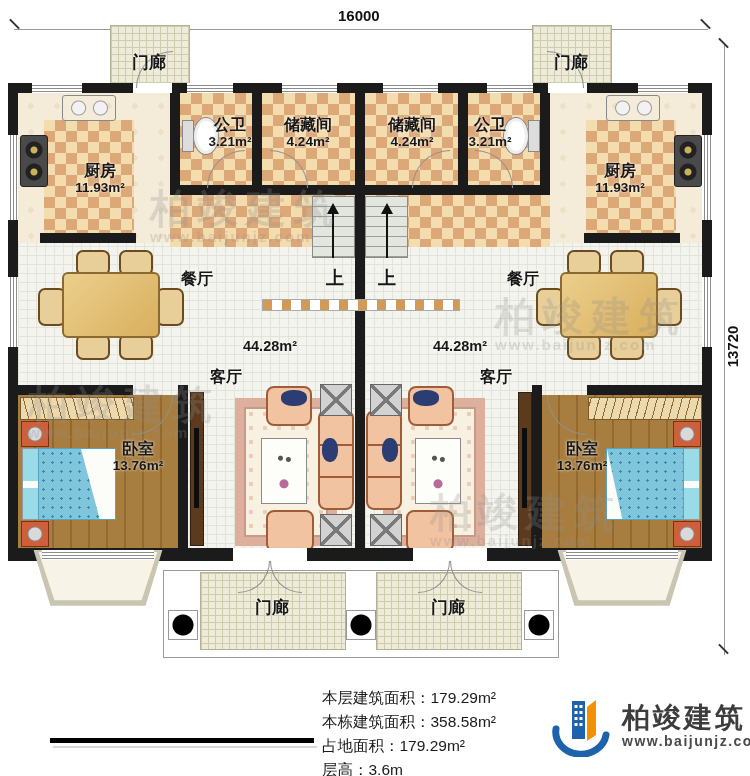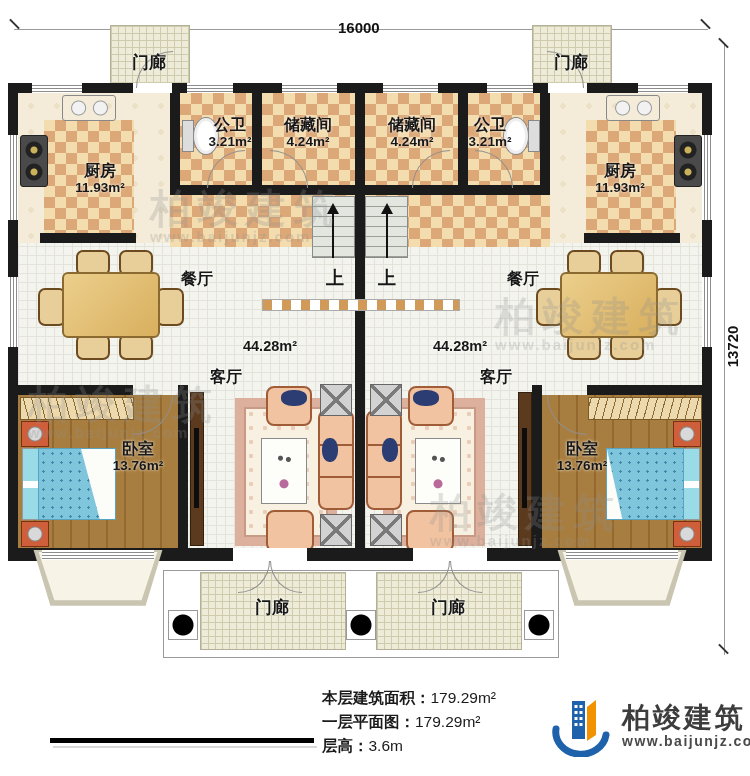--- a/index.html
+++ b/index.html
@@ -26,31 +26,31 @@
   .tick{position:absolute;width:13px;height:2px;background:#333;transform:rotate(45deg);}
   .sofa{position:absolute;background:#f2c3a0;border:2px solid #a05c37;border-radius:8px;box-sizing:border-box;}
   .chair{position:absolute;background:#e8cf9a;border:2px solid #6b4a1f;border-radius:7px;box-sizing:border-box;}
   .sidetable{position:absolute;background:#d2d2d2;border:1px solid #666;background-image:linear-gradient(45deg,transparent 46%,#7a7a7a 46% 54%,transparent 54%),linear-gradient(135deg,transparent 46%,#7a7a7a 46% 54%,transparent 54%);}
   .person{position:absolute;background:#2b3d72;border-radius:45%;}
   .wm{position:absolute;color:#8f8f8f;opacity:.26;font-weight:700;text-align:left;white-space:nowrap;pointer-events:none;}
   .wm .wm-name{font-size:40px;letter-spacing:8px;line-height:1;}
   .wm .wm-site{font-size:15px;letter-spacing:2px;}
   .stairs{position:absolute;background:#e2e6df;border:1px solid #8a8a8a;background-image:repeating-linear-gradient(180deg,transparent 0 9px,#9aa096 9px 10px);box-sizing:border-box;}
   .stat-row{font-size:15.5px;color:#1a1a1a;line-height:24px;white-space:nowrap;}
-  .stat-row .lbl{font-weight:700;}
+  .stat-row .lbl{font-weight:400;}
 </style>
 </head>
 <body>
 
 <div id="stage">
 
   <div class="abs" style="left:14px;top:29px;width:694px;height:1px;background:#999;"></div>
   <div class="tick" style="left:8px;top:23px;"></div>
   <div class="tick" style="left:699px;top:23px;"></div>
-  <div class="dimtext" style="left:338px;top:19px;">16000</div>
+  <div class="dimtext" style="left:338px;top:7px;">16000</div>
   <div class="abs" style="left:724px;top:45px;width:1px;height:610px;background:#999;"></div>
   <div class="tick" style="left:717px;top:42px;"></div>
   <div class="tick" style="left:717px;top:648px;"></div>
   <div class="dimtext" style="left:702px;top:338px;width:60px;text-align:center;transform:rotate(-90deg);">13720</div>
 
   <div class="abs porchgrid" style="left:110px;top:25px;width:78px;height:66px;"></div>
   <div class="abs porchgrid" style="left:532px;top:25px;width:78px;height:66px;"></div>
 
   <div class="abs gridfloor" style="left:18px;top:93px;width:337px;height:465px;"></div>
   <div class="abs gridfloor" style="left:365px;top:93px;width:337px;height:465px;"></div>
@@ -268,21 +268,22 @@
   <div class="rlabel" style="left:194px;top:368px;width:64px;">客厅</div>
   <div class="rlabel" style="left:464px;top:368px;width:64px;">客厅</div>
   <div class="rlabel" style="left:235px;top:598px;width:74px;font-size:17px;z-index:7;">门廊</div>
   <div class="rlabel" style="left:411px;top:598px;width:74px;font-size:17px;z-index:7;">门廊</div>
 
   <div class="abs" style="left:50px;top:738px;width:264px;height:5px;background:#000;"></div>
   <div class="abs" style="left:53px;top:746px;width:264px;height:2px;background:#d8d8d8;"></div>
 
   <div class="abs" style="left:322px;top:686px;">
     <div class="stat-row"><span class="lbl">本层建筑面积：</span><span>179.29m²</span></div>
-    <div class="stat-row"><span class="lbl">一层平面图：</span><span>179.29m²</span></div>
+    <div class="stat-row"><span class="lbl">本栋建筑面积：</span><span>358.58m²</span></div>
+    <div class="stat-row"><span class="lbl">占地面积：</span><span>179.29m²</span></div>
     <div class="stat-row"><span class="lbl">层高：</span><span>3.6m</span></div>
   </div>
 
   <div class="abs" style="left:548px;top:695px;display:flex;align-items:center;gap:8px;">
     <span style="display:inline-block;width:66px;height:62px;">
       <svg width="66" height="62" viewBox="0 0 66 62">
         <path d="M8 34 A 25 22 0 1 0 58 40" fill="none" stroke="#1e62ac" stroke-width="7" stroke-linecap="round"></path>
         <rect x="24" y="6" width="13" height="38" fill="#1e62ac"></rect>
         <rect x="26.5" y="10" width="3" height="3" fill="#fff"></rect>
           <rect x="31.5" y="10" width="3" height="3" fill="#fff"></rect>

